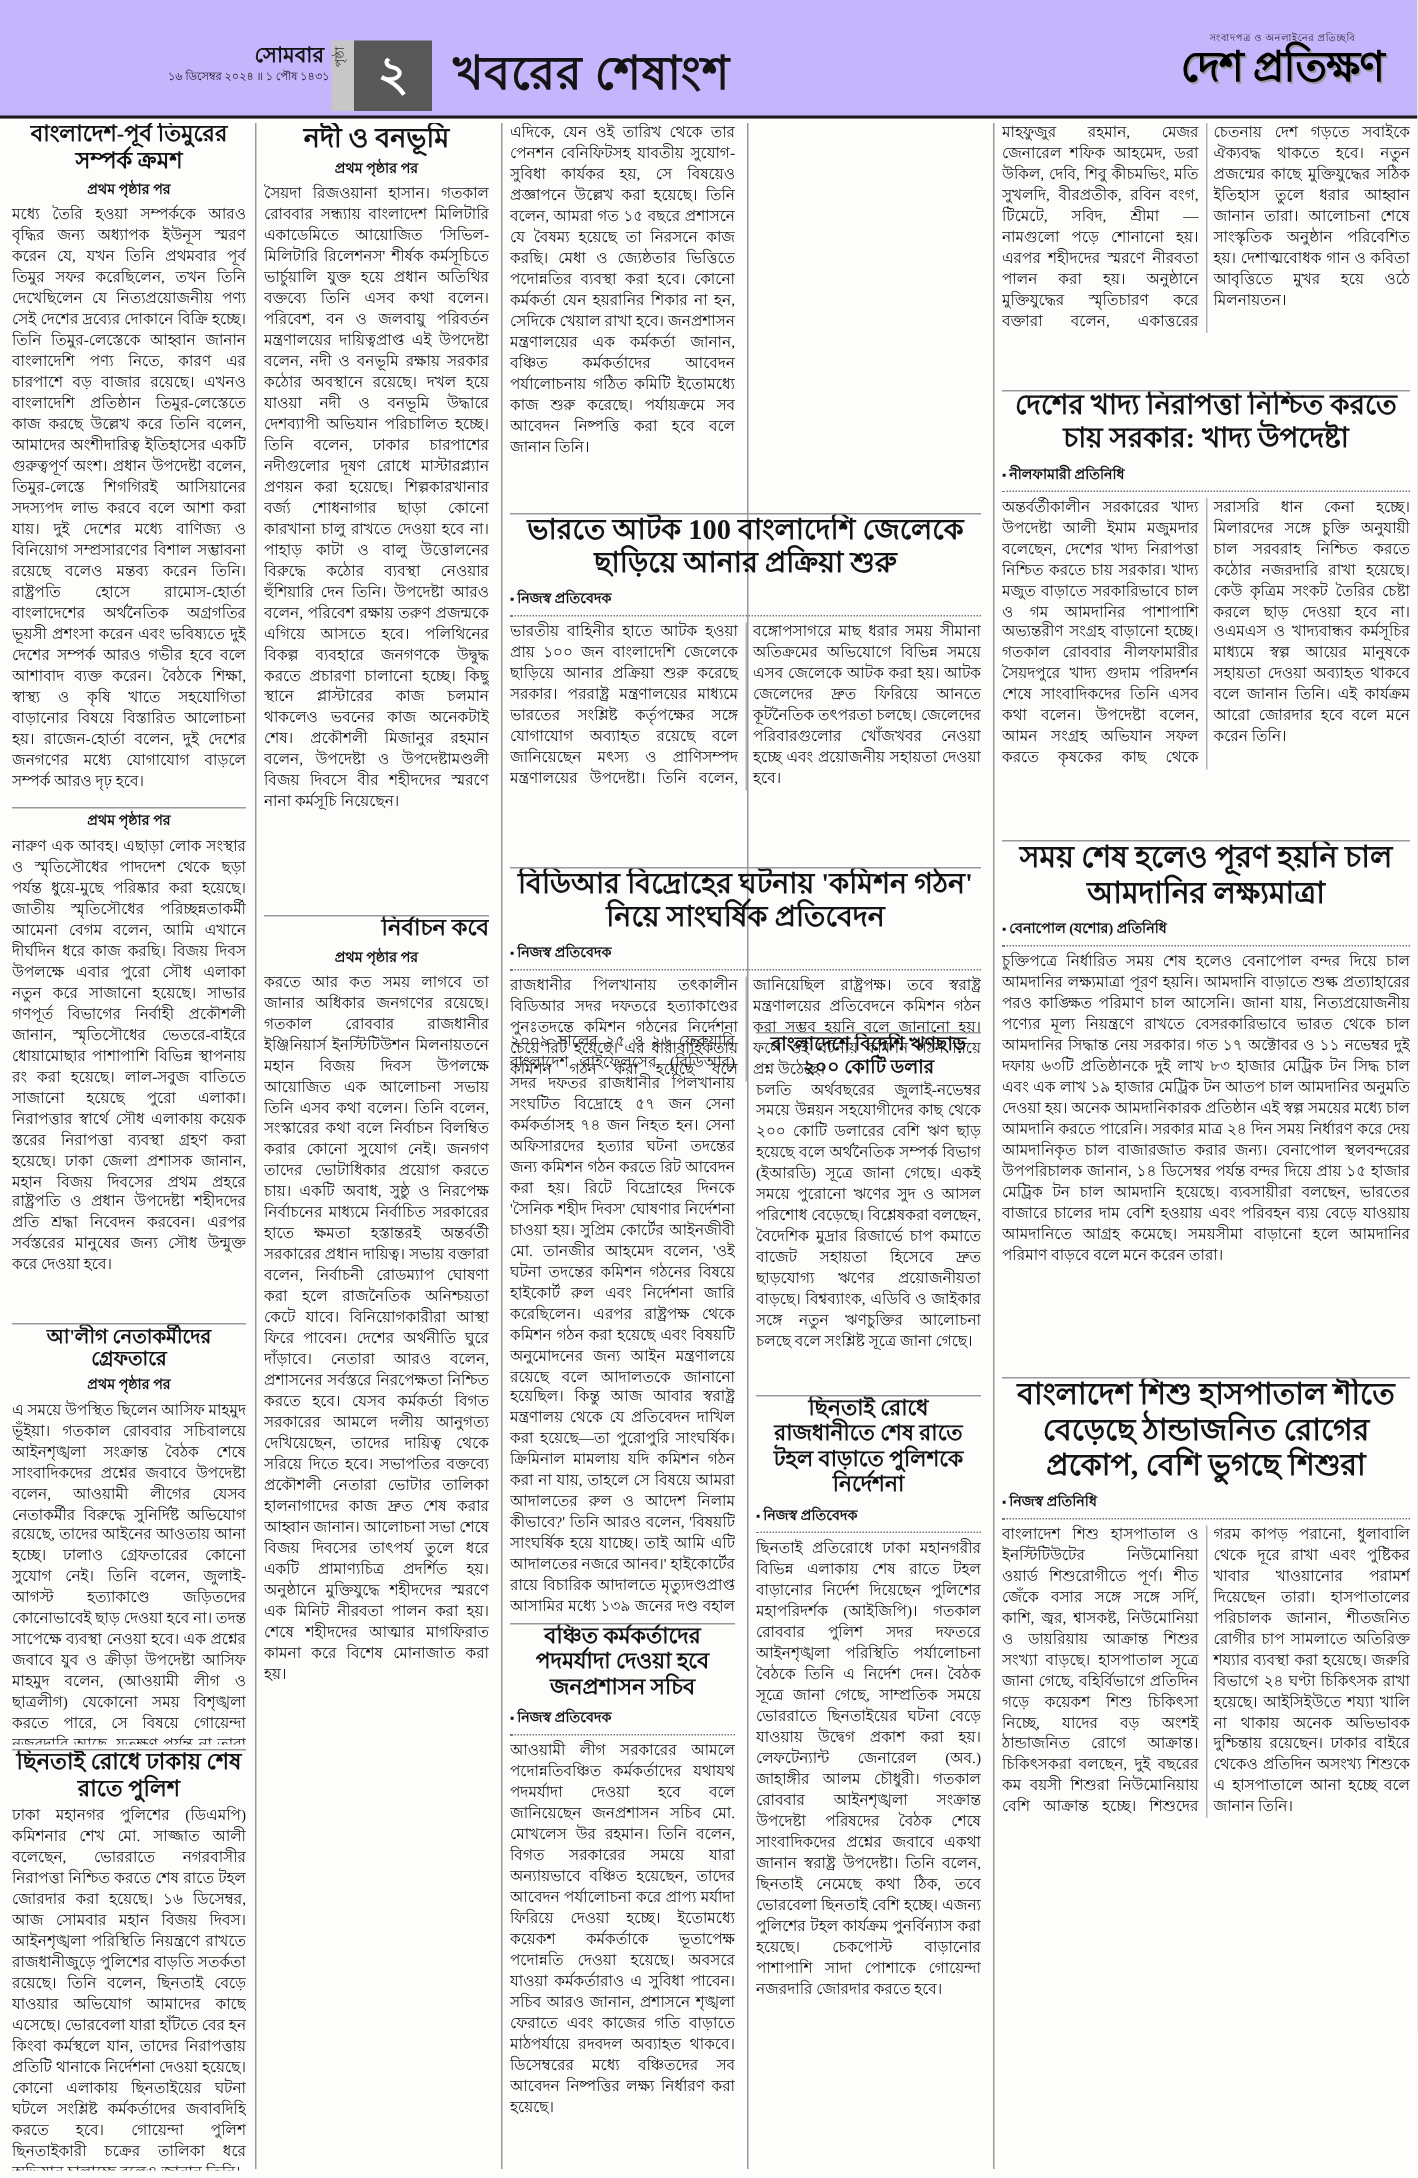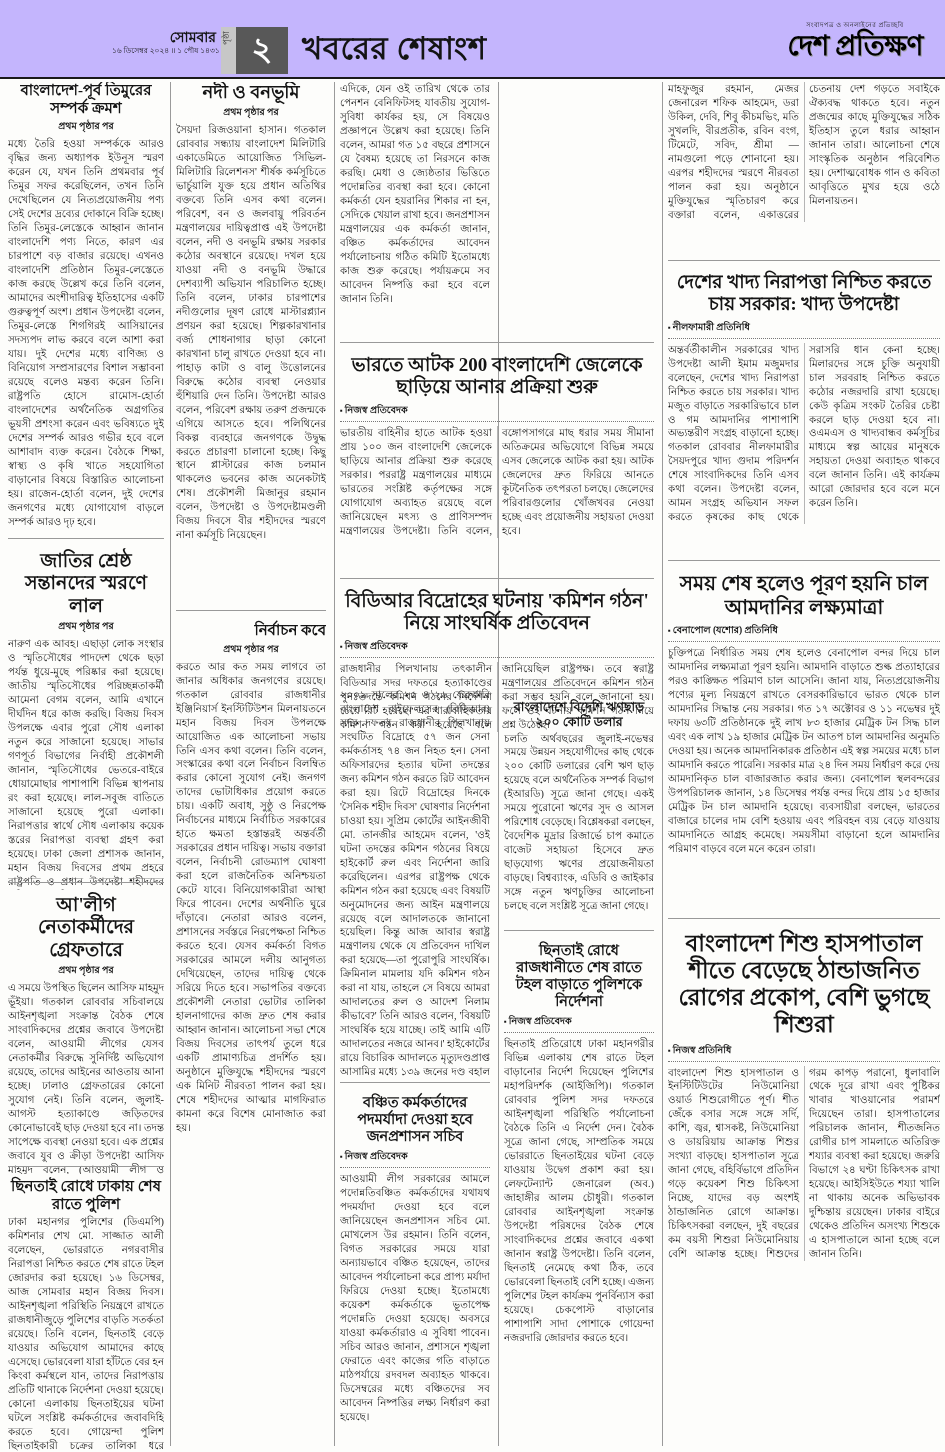--- a/index.html
+++ b/index.html
@@ -18,21 +18,21 @@
   .section-title{position:absolute;left:302px;top:24px;font-size:31px;font-weight:bold;letter-spacing:.5px;}
   .logo-box{position:absolute;right:6px;top:20px;width:168px;text-align:center;}
   .logo-tagline{font-size:6.5px;letter-spacing:.5px;color:#222;}
   .logo-title{font-size:28px;font-weight:900;line-height:1.05;color:#000;
       text-shadow:1px 1px 0 #9a9a9a;letter-spacing:-.5px;}
   
   .vrule{position:absolute;top:82px;height:1364px;width:1px;background:#9a9a9a;}
   .vr1{left:170px;} .vr2{left:334px;} .vr3{left:498px;} .vr4{left:662px;}
   
   .block{position:absolute;overflow:hidden;}
-  .rt{border-top:1px solid #999;padding-top:11px;}
+  .rt{border-top:1px solid #999;padding-top:0;}
   .hl{margin:0 0 2px 0;text-align:center;font-weight:bold;font-size:16px;line-height:1.18;}
   .hl:empty,.kicker:empty,.byline:empty,.body:empty{display:none;}
   .kicker{text-align:center;font-size:9.5px;font-weight:bold;margin:1px 0 3px 0;}
   .byline{font-size:9.5px;font-weight:bold;padding:2px 0 3px 0;margin-bottom:4px;
       border-bottom:1px dotted #777;}
   .byline::before{content:"▪ ";font-size:8px;}
   .body{margin:0;font-size:10.2px;line-height:1.37;text-align:justify;}
   .cols2 .body{column-count:2;column-gap:10px;column-rule:1px solid #b5b5b5;}
   
   .b0{left:8px;top:82px;width:156px;height:452px;}
@@ -48,31 +48,31 @@
   .b10{left:504px;top:688px;width:150px;height:238px;}
   .b11{left:504px;top:930px;width:150px;height:516px;}
   .b12{left:340px;top:1082px;width:150px;height:364px;}
   .b13{left:668px;top:82px;width:272px;height:174px;font-family:Liberation Serif, serif;}
   .b14{left:668px;top:260px;width:272px;height:296px;}
   .b15{left:668px;top:560px;width:272px;height:354px;}
   .b16{left:668px;top:918px;width:272px;height:528px;}
   
   .b0 .hl{font-size:15px;}
   .b1 .hl{font-size:19px;}
-  .b2 .hl{font-size:19px;}
+  .b2 .hl{font-size:13px;}
   .b3 .hl{font-size:15px;}
   .b4 .hl{font-size:18px;}
   .b5 .hl{font-size:15px;text-align:right;}
   .b7 .hl,.b8 .hl{font-size:19px;}
   .b10 .hl{font-size:12.5px;}
   .b11 .hl{font-size:14.5px;}
   .b12 .hl{font-size:14.5px;}
   .b14 .hl{font-size:18.5px;}
   .b15 .hl{font-size:20px;}
-  .b16 .hl{font-size:23px;}
+  .b16 .hl{font-size:20px;}
 </style>
 </head>
 <body>
 
 <div id="page">
 
   <header id="masthead">
     <div class="date-block">
       <div class="date-day">সোমবার</div>
       <div class="date-line">১৬ ডিসেম্বর ২০২৪ ॥ ১ পৌষ ১৪৩১</div>
@@ -93,21 +93,20 @@
   <div class="vrule vr3"></div>
   <div class="vrule vr4"></div>
 
   <section class="block b0">
     <h2 class="hl">বাংলাদেশ-পূর্ব তিমুরের সম্পর্ক ক্রমশ</h2>
     <div class="kicker">প্রথম পৃষ্ঠার পর</div>
     <p class="body">মধ্যে তৈরি হওয়া সম্পর্ককে আরও বৃদ্ধির জন্য অধ্যাপক ইউনূস স্মরণ করেন যে, যখন তিনি প্রথমবার পূর্ব তিমুর সফর করেছিলেন, তখন তিনি দেখেছিলেন যে নিত্যপ্রয়োজনীয় পণ্য সেই দেশের দ্রব্যের দোকানে বিক্রি হচ্ছে। তিনি তিমুর-লেস্তেকে আহ্বান জানান বাংলাদেশি পণ্য নিতে, কারণ এর চারপাশে বড় বাজার রয়েছে। এখনও বাংলাদেশি প্রতিষ্ঠান তিমুর-লেস্তেতে কাজ করছে উল্লেখ করে তিনি বলেন, আমাদের অংশীদারিত্ব ইতিহাসের একটি গুরুত্বপূর্ণ অংশ। প্রধান উপদেষ্টা বলেন, তিমুর-লেস্তে শিগগিরই আসিয়ানের সদস্যপদ লাভ করবে বলে আশা করা যায়। দুই দেশের মধ্যে বাণিজ্য ও বিনিয়োগ সম্প্রসারণের বিশাল সম্ভাবনা রয়েছে বলেও মন্তব্য করেন তিনি। রাষ্ট্রপতি হোসে রামোস-হোর্তা বাংলাদেশের অর্থনৈতিক অগ্রগতির ভূয়সী প্রশংসা করেন এবং ভবিষ্যতে দুই দেশের সম্পর্ক আরও গভীর হবে বলে আশাবাদ ব্যক্ত করেন। বৈঠকে শিক্ষা, স্বাস্থ্য ও কৃষি খাতে সহযোগিতা বাড়ানোর বিষয়ে বিস্তারিত আলোচনা হয়। রাজেন-হোর্তা বলেন, দুই দেশের জনগণের মধ্যে যোগাযোগ বাড়লে সম্পর্ক আরও দৃঢ় হবে।</p>
   </section>
 
   <section class="block b1 rt">
-    <h2 class="hl">জাতির শ্রেষ্ঠ সন্তানদের স্মরণে লাল</h2>
     <div class="kicker">প্রথম পৃষ্ঠার পর</div>
     <p class="body">নারুণ এক আবহ। এছাড়া লোক সংস্থার ও স্মৃতিসৌধের পাদদেশ থেকে ছড়া পর্যন্ত ধুয়ে-মুছে পরিষ্কার করা হয়েছে। জাতীয় স্মৃতিসৌধের পরিচ্ছন্নতাকর্মী আমেনা বেগম বলেন, আমি এখানে দীর্ঘদিন ধরে কাজ করছি। বিজয় দিবস উপলক্ষে এবার পুরো সৌধ এলাকা নতুন করে সাজানো হয়েছে। সাভার গণপূর্ত বিভাগের নির্বাহী প্রকৌশলী জানান, স্মৃতিসৌধের ভেতরে-বাইরে ধোয়ামোছার পাশাপাশি বিভিন্ন স্থাপনায় রং করা হয়েছে। লাল-সবুজ বাতিতে সাজানো হয়েছে পুরো এলাকা। নিরাপত্তার স্বার্থে সৌধ এলাকায় কয়েক স্তরের নিরাপত্তা ব্যবস্থা গ্রহণ করা হয়েছে। ঢাকা জেলা প্রশাসক জানান, মহান বিজয় দিবসের প্রথম প্রহরে রাষ্ট্রপতি ও প্রধান উপদেষ্টা শহীদদের প্রতি শ্রদ্ধা নিবেদন করবেন। এরপর সর্বস্তরের মানুষের জন্য সৌধ উন্মুক্ত করে দেওয়া হবে।</p>
   </section>
 
   <section class="block b2 rt">
     <h2 class="hl">আ'লীগ নেতাকর্মীদের গ্রেফতারে</h2>
     <div class="kicker">প্রথম পৃষ্ঠার পর</div>
     <p class="body">এ সময়ে উপস্থিত ছিলেন আসিফ মাহমুদ ভূঁইয়া। গতকাল রোববার সচিবালয়ে আইনশৃঙ্খলা সংক্রান্ত বৈঠক শেষে সাংবাদিকদের প্রশ্নের জবাবে উপদেষ্টা বলেন, আওয়ামী লীগের যেসব নেতাকর্মীর বিরুদ্ধে সুনির্দিষ্ট অভিযোগ রয়েছে, তাদের আইনের আওতায় আনা হচ্ছে। ঢালাও গ্রেফতারের কোনো সুযোগ নেই। তিনি বলেন, জুলাই-আগস্ট হত্যাকাণ্ডে জড়িতদের কোনোভাবেই ছাড় দেওয়া হবে না। তদন্ত সাপেক্ষে ব্যবস্থা নেওয়া হবে। এক প্রশ্নের জবাবে যুব ও ক্রীড়া উপদেষ্টা আসিফ মাহমুদ বলেন, (আওয়ামী লীগ ও ছাত্রলীগ) যেকোনো সময় বিশৃঙ্খলা করতে পারে, সে বিষয়ে গোয়েন্দা নজরদারি আছে, যতক্ষণ পর্যন্ত না তারা পুরোপুরি এলিমিনেটেড (নিশ্চিহ্ন) হয়।</p>
   </section>
 
@@ -126,21 +125,21 @@
     <h2 class="hl">নির্বাচন কবে</h2>
     <div class="kicker">প্রথম পৃষ্ঠার পর</div>
     <p class="body">করতে আর কত সময় লাগবে তা জানার অধিকার জনগণের রয়েছে। গতকাল রোববার রাজধানীর ইঞ্জিনিয়ার্স ইনস্টিটিউশন মিলনায়তনে মহান বিজয় দিবস উপলক্ষে আয়োজিত এক আলোচনা সভায় তিনি এসব কথা বলেন। তিনি বলেন, সংস্কারের কথা বলে নির্বাচন বিলম্বিত করার কোনো সুযোগ নেই। জনগণ তাদের ভোটাধিকার প্রয়োগ করতে চায়। একটি অবাধ, সুষ্ঠু ও নিরপেক্ষ নির্বাচনের মাধ্যমে নির্বাচিত সরকারের হাতে ক্ষমতা হস্তান্তরই অন্তর্বর্তী সরকারের প্রধান দায়িত্ব। সভায় বক্তারা বলেন, নির্বাচনী রোডম্যাপ ঘোষণা করা হলে রাজনৈতিক অনিশ্চয়তা কেটে যাবে। বিনিয়োগকারীরা আস্থা ফিরে পাবেন। দেশের অর্থনীতি ঘুরে দাঁড়াবে। নেতারা আরও বলেন, প্রশাসনের সর্বস্তরে নিরপেক্ষতা নিশ্চিত করতে হবে। যেসব কর্মকর্তা বিগত সরকারের আমলে দলীয় আনুগত্য দেখিয়েছেন, তাদের দায়িত্ব থেকে সরিয়ে দিতে হবে। সভাপতির বক্তব্যে প্রকৌশলী নেতারা ভোটার তালিকা হালনাগাদের কাজ দ্রুত শেষ করার আহ্বান জানান। আলোচনা সভা শেষে বিজয় দিবসের তাৎপর্য তুলে ধরে একটি প্রামাণ্যচিত্র প্রদর্শিত হয়। অনুষ্ঠানে মুক্তিযুদ্ধে শহীদদের স্মরণে এক মিনিট নীরবতা পালন করা হয়। শেষে শহীদদের আত্মার মাগফিরাত কামনা করে বিশেষ মোনাজাত করা হয়।</p>
   </section>
 
   <section class="block b6">
     <p class="body">এদিকে, যেন ওই তারিখ থেকে তার পেনশন বেনিফিটসহ যাবতীয় সুযোগ-সুবিধা কার্যকর হয়, সে বিষয়েও প্রজ্ঞাপনে উল্লেখ করা হয়েছে। তিনি বলেন, আমরা গত ১৫ বছরে প্রশাসনে যে বৈষম্য হয়েছে তা নিরসনে কাজ করছি। মেধা ও জ্যেষ্ঠতার ভিত্তিতে পদোন্নতির ব্যবস্থা করা হবে। কোনো কর্মকর্তা যেন হয়রানির শিকার না হন, সেদিকে খেয়াল রাখা হবে। জনপ্রশাসন মন্ত্রণালয়ের এক কর্মকর্তা জানান, বঞ্চিত কর্মকর্তাদের আবেদন পর্যালোচনায় গঠিত কমিটি ইতোমধ্যে কাজ শুরু করেছে। পর্যায়ক্রমে সব আবেদন নিষ্পত্তি করা হবে বলে জানান তিনি।</p>
   </section>
 
   <section class="block b7 rt cols2">
-    <h2 class="hl">ভারতে আটক 200 বাংলাদেশি জেলেকে ছাড়িয়ে আনার প্রক্রিয়া শুরু</h2>
+    <h2 class="hl">ভারতে আটক 100 বাংলাদেশি জেলেকে ছাড়িয়ে আনার প্রক্রিয়া শুরু</h2>
     <div class="byline">নিজস্ব প্রতিবেদক</div>
     <p class="body">ভারতীয় বাহিনীর হাতে আটক হওয়া প্রায় ১০০ জন বাংলাদেশি জেলেকে ছাড়িয়ে আনার প্রক্রিয়া শুরু করেছে সরকার। পররাষ্ট্র মন্ত্রণালয়ের মাধ্যমে ভারতের সংশ্লিষ্ট কর্তৃপক্ষের সঙ্গে যোগাযোগ অব্যাহত রয়েছে বলে জানিয়েছেন মৎস্য ও প্রাণিসম্পদ মন্ত্রণালয়ের উপদেষ্টা। তিনি বলেন, বঙ্গোপসাগরে মাছ ধরার সময় সীমানা অতিক্রমের অভিযোগে বিভিন্ন সময়ে এসব জেলেকে আটক করা হয়। আটক জেলেদের দ্রুত ফিরিয়ে আনতে কূটনৈতিক তৎপরতা চলছে। জেলেদের পরিবারগুলোর খোঁজখবর নেওয়া হচ্ছে এবং প্রয়োজনীয় সহায়তা দেওয়া হবে।</p>
   </section>
 
   <section class="block b8 rt cols2">
     <h2 class="hl">বিডিআর বিদ্রোহের ঘটনায় 'কমিশন গঠন' নিয়ে সাংঘর্ষিক প্রতিবেদন</h2>
     <div class="byline">নিজস্ব প্রতিবেদক</div>
     <p class="body">রাজধানীর পিলখানায় তৎকালীন বিডিআর সদর দফতরে হত্যাকাণ্ডের পুনঃতদন্তে কমিশন গঠনের নির্দেশনা চেয়ে রিট হয়েছে। এর ধারাবাহিকতায় কমিশন গঠন করা হয়েছে বলে জানিয়েছিল রাষ্ট্রপক্ষ। তবে স্বরাষ্ট্র মন্ত্রণালয়ের প্রতিবেদনে কমিশন গঠন করা সম্ভব হয়নি বলে জানানো হয়। ফলে ওই ঘটনায় কমিশন গঠন নিয়ে প্রশ্ন উঠেছে।</p>
   </section>
 

